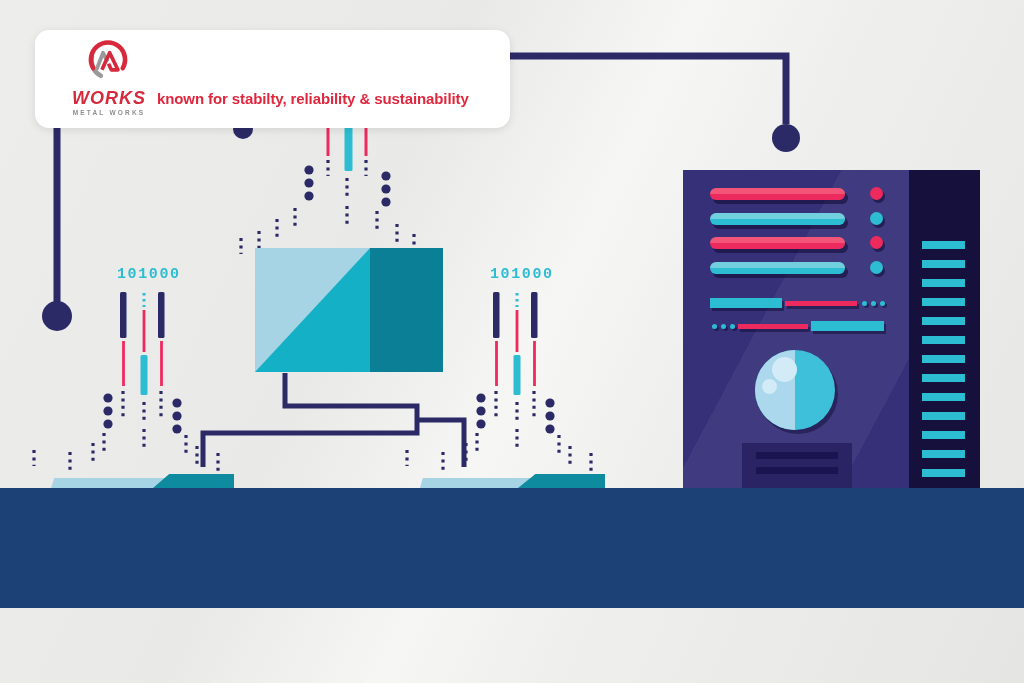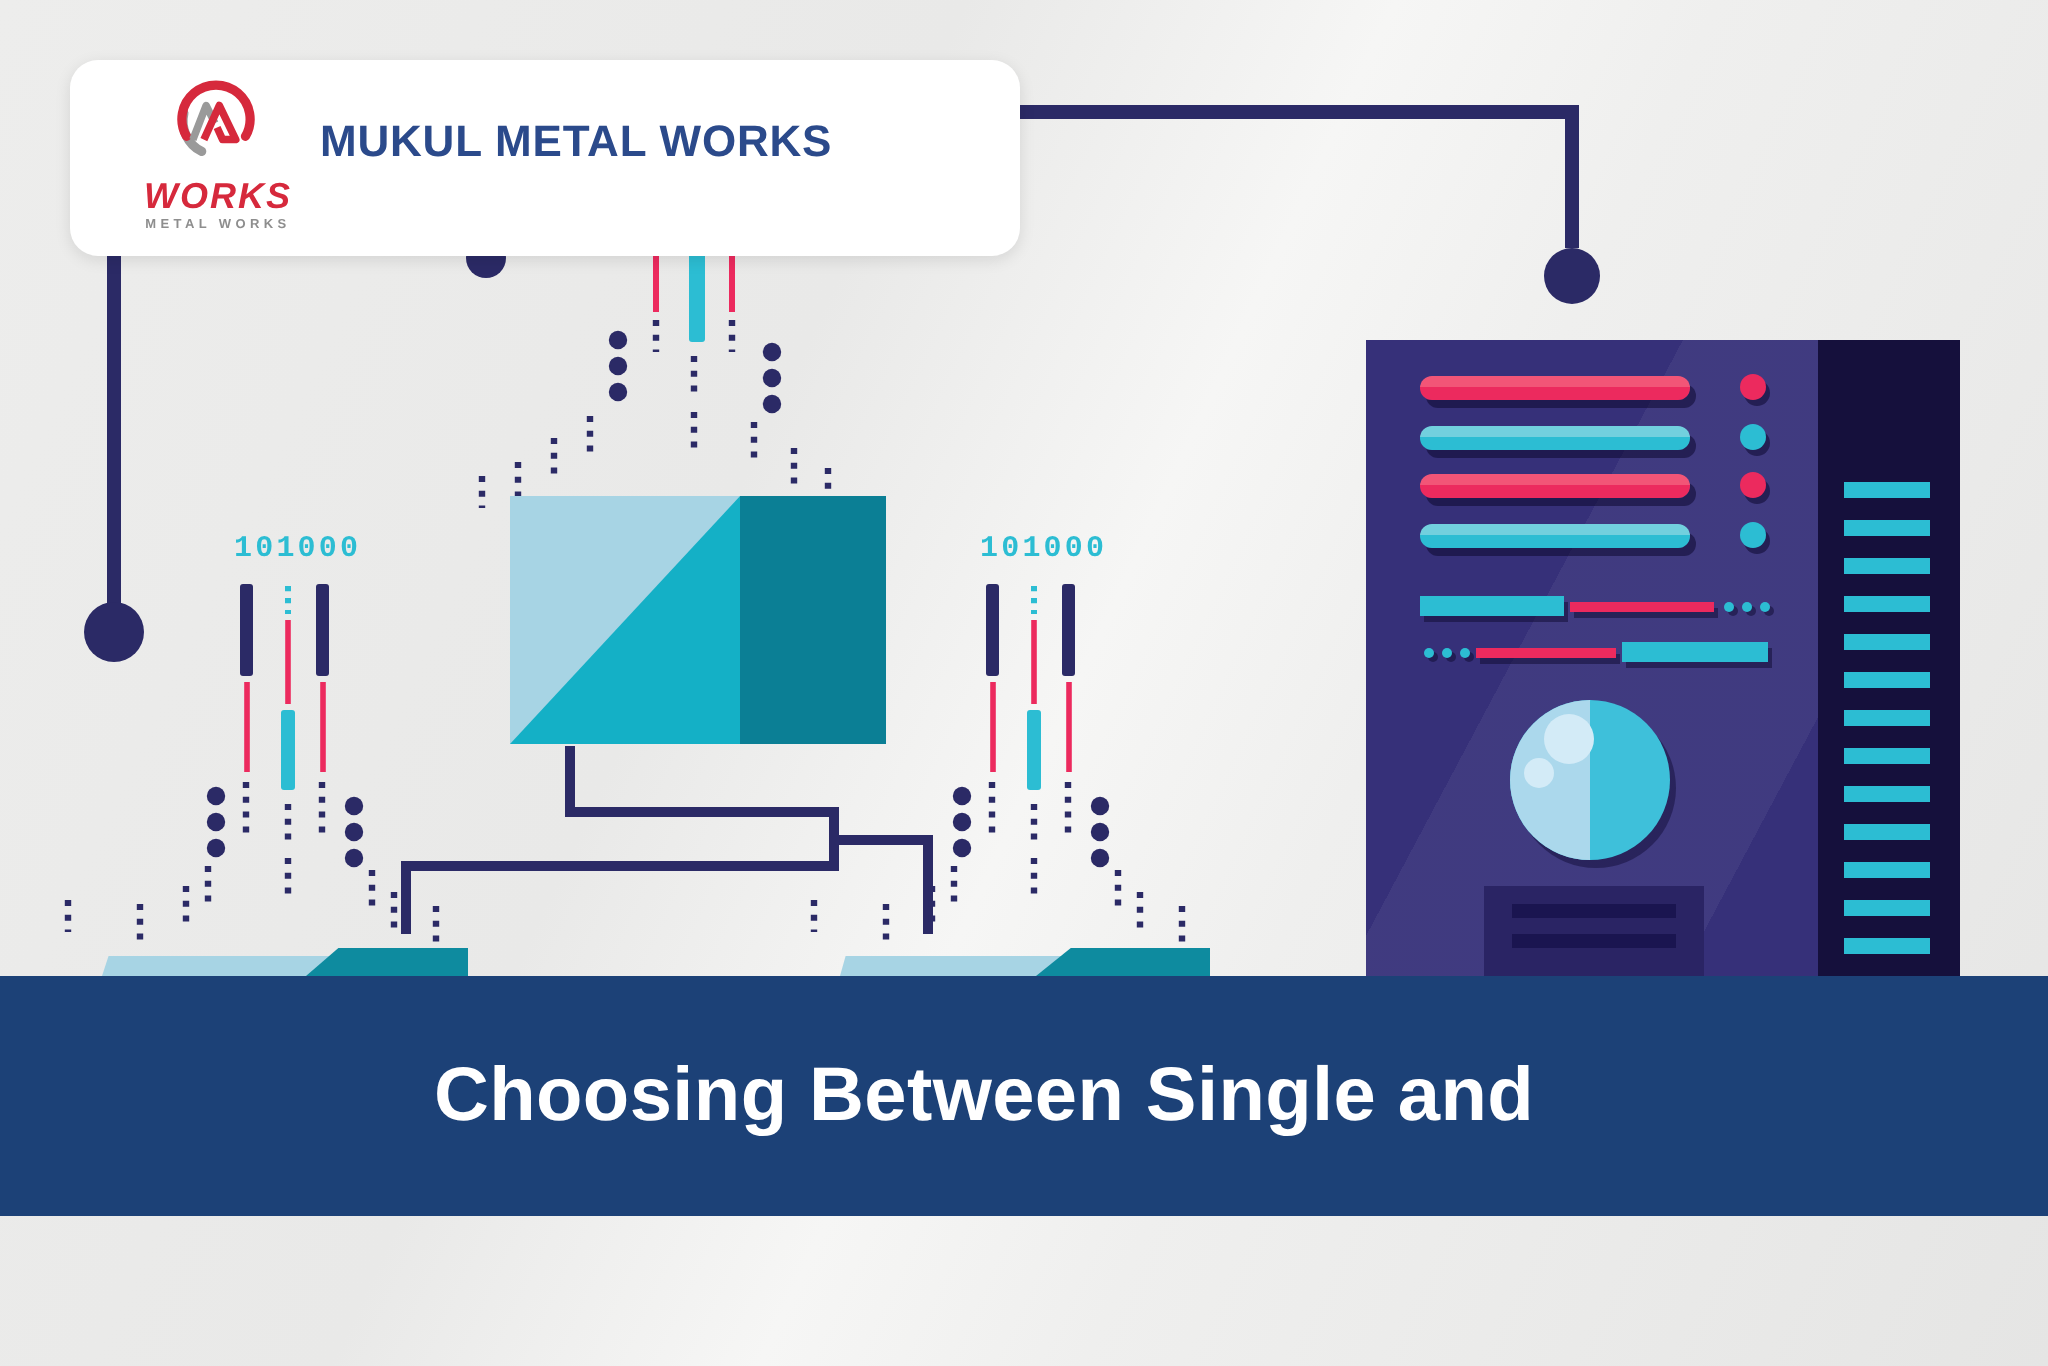--- a/index.html
+++ b/index.html
@@ -241,20 +241,19 @@
 
   <div class="logo-card">
     <svg class="brand-mark" viewBox="0 0 40 40">
       <path d="M5.4,16 A15.5,15.5 0 0 0 13.5,33.4" fill="none" stroke="#9a9a9a" stroke-width="4.2" stroke-linecap="round"></path>
       <path d="M6.6,26.5 A15.5,15.5 0 1 1 33.4,26.5" fill="none" stroke="#d6293c" stroke-width="4.2" stroke-linecap="round"></path>
       <path d="M9.5,28 L15.5,12.5 L19.5,20.5" fill="none" stroke="#9a9a9a" stroke-width="3.4" stroke-linejoin="round"></path>
       <path d="M14.5,28 L21.5,12.5 L29,28 L23,28 L20.5,22.5" fill="none" stroke="#d6293c" stroke-width="3.4" stroke-linejoin="round"></path>
     </svg>
     <div class="brand-wordmark">WORKS</div>
     <div class="brand-wordmark-sub">METAL WORKS</div>
-    <div class="brand-name">MUKUL METAL WORKS</div>
+    <div class="brand-tagline">known for stabilty, reliability &amp; sustainability</div>
   </div>
 
   <div class="banner">
-    <div class="banner-line">Choosing Between Single and</div>
   </div>
 
 </div>
 
 </body></html>

